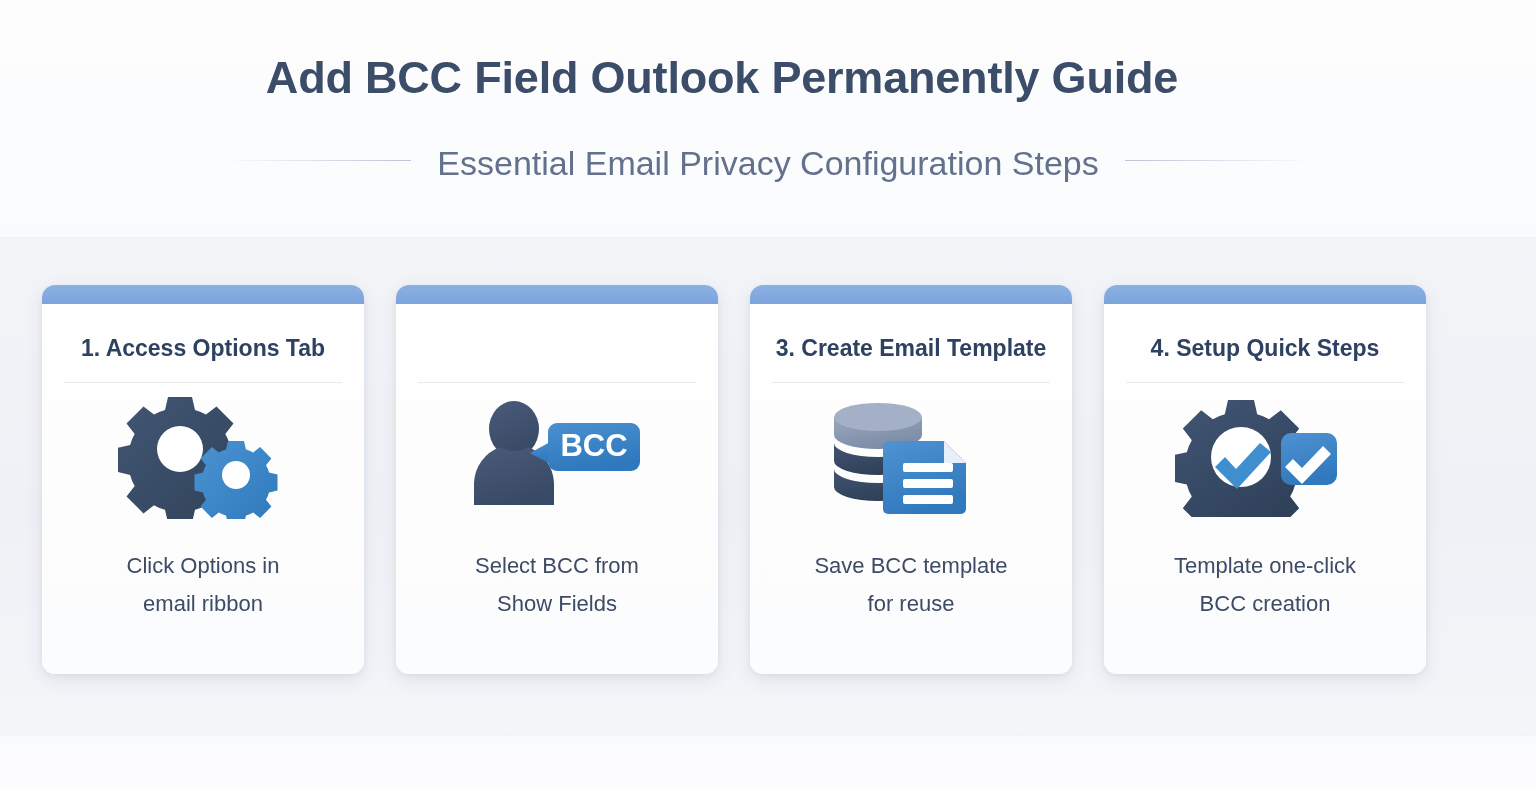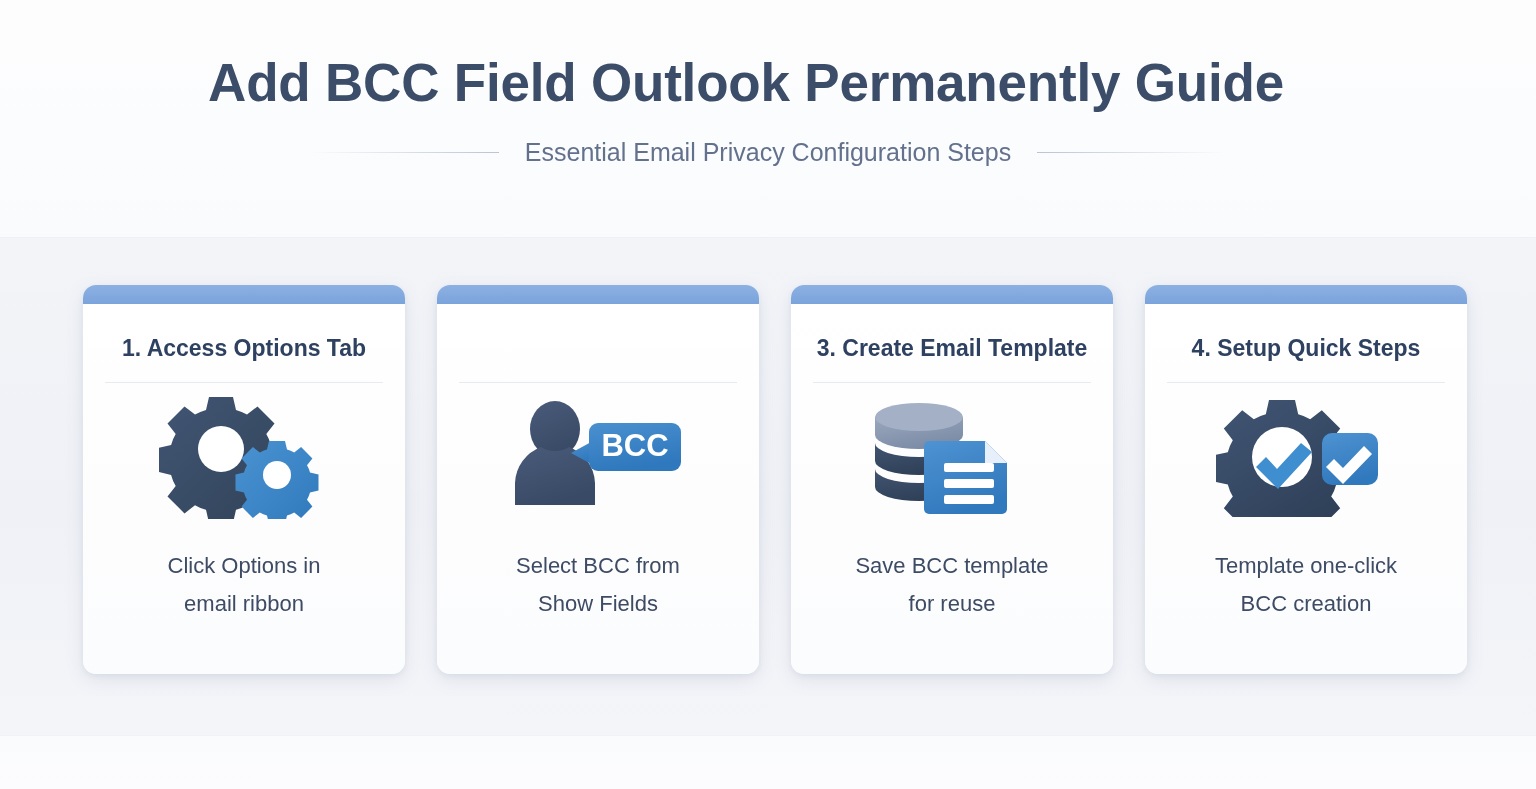--- a/index.html
+++ b/index.html
@@ -32,27 +32,26 @@
     border-bottom: 1px solid #eef0f4;
     box-sizing: border-box;
   }
 
   .title {
     position: absolute;
     left: 0;
     top: 52px;
     width: 1444px;
     text-align: center;
-    font-size: 53px;
+    font-size: 45px;
     font-weight: bold;
     letter-spacing: -0.2px;
     color: #3b4d६8;
     color: #3b4d68;
     text-shadow: 0 1px 1px rgba(255,255,255,0.9);
-    padding-left: 24px;
   }
 
   .subtitle-row {
     position: absolute;
     left: 0;
     top: 138px;
     width: 1536px;
     display: flex;
     align-items: center;
     justify-content: center;
@@ -63,23 +62,24 @@
     height: 1px;
     flex: 0 0 auto;
   }
   .sub-line.left {
     background: linear-gradient(90deg, rgba(176,186,206,0) 0%, rgba(176,186,206,0.85) 100%);
   }
   .sub-line.right {
     background: linear-gradient(90deg, rgba(176,186,206,0.85) 0%, rgba(176,186,206,0) 100%);
   }
   .subtitle {
-    font-size: 25px;
+    font-size: 34px;
     color: #63718d;
     white-space: nowrap;
+    margin-top: 6px;
   }
 
   
   .body-area {
     position: absolute;
     left: 0;
     top: 238px;
     width: 1536px;
     height: 497px;
     background: linear-gradient(180deg, #f2f4f8 0%, #eff1f6 55%, #f4f5f9 100%);
@@ -96,21 +96,20 @@
     box-sizing: border-box;
   }
 
   .cards {
     position: absolute;
     left: 42px;
     top: 285px;
     width: 1452px;
     display: flex;
     gap: 32px;
-    margin-left: 41px;
   }
 
   .card {
     position: relative;
     width: 322px;
     height: 389px;
     background: linear-gradient(180deg, #ffffff 0%, #fdfdfe 55%, #fbfcfd 100%);
     border-radius: 13px;
     box-shadow: 0 6px 18px rgba(90,105,140,0.13),
                 0 2px 5px rgba(90,105,140,0.07);

